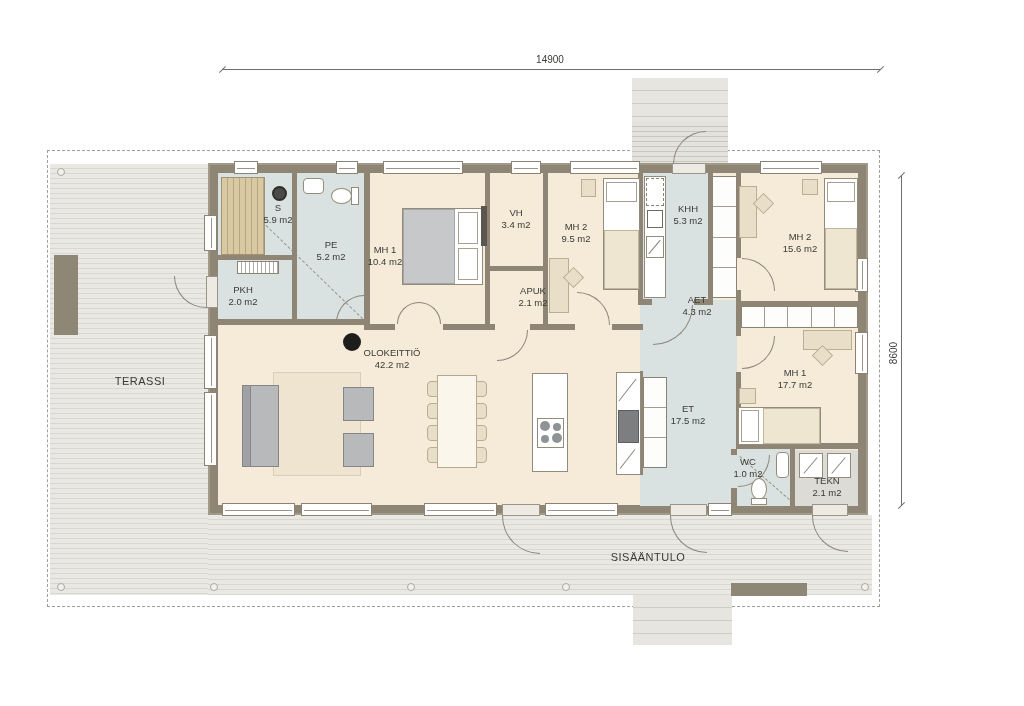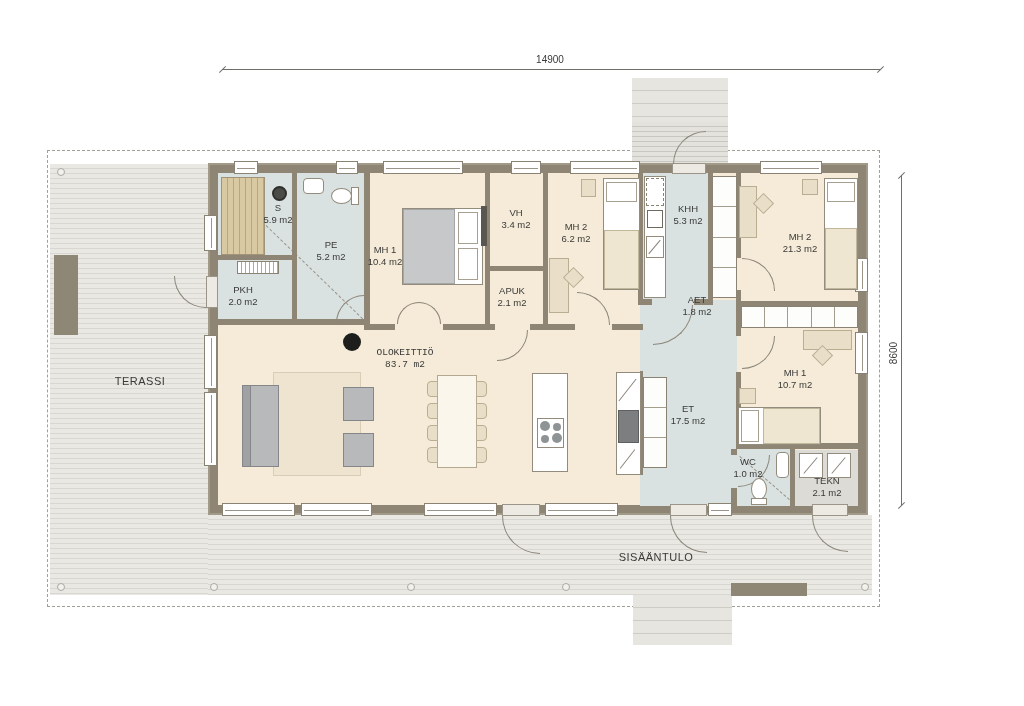--- a/index.html
+++ b/index.html
@@ -277,63 +277,63 @@
     <span>2.0 m2</span>
   </div>
   <div class="room-label" style="left:385px;top:255px;">
     <span>MH 1</span><br>
     <span>10.4 m2</span>
   </div>
   <div class="room-label" style="left:516px;top:218px;">
     <span>VH</span><br>
     <span>3.4 m2</span>
   </div>
-  <div class="room-label" style="left:512px;top:296px;">
+  <div class="room-label" style="left:533px;top:296px;">
     <span>APUK</span><br>
     <span>2.1 m2</span>
   </div>
   <div class="room-label" style="left:576px;top:232px;">
     <span>MH 2</span><br>
-    <span>6.2 m2</span>
+    <span>9.5 m2</span>
   </div>
   <div class="room-label" style="left:688px;top:214px;">
     <span>KHH</span><br>
     <span>5.3 m2</span>
   </div>
   <div class="room-label" style="left:697px;top:305px;">
     <span>AET</span><br>
-    <span>1.8 m2</span>
+    <span>4.3 m2</span>
   </div>
   <div class="room-label" style="left:800px;top:242px;">
     <span>MH 2</span><br>
-    <span>21.3 m2</span>
-  </div>
-  <div class="room-label" style="left:405px;top:358px;font-family:Liberation Mono, monospace;">
+    <span>15.6 m2</span>
+  </div>
+  <div class="room-label" style="left:392px;top:358px;">
     <span>OLOKEITTIÖ</span><br>
-    <span>83.7 m2</span>
+    <span>42.2 m2</span>
   </div>
   <div class="room-label" style="left:688px;top:414px;">
     <span>ET</span><br>
     <span>17.5 m2</span>
   </div>
   <div class="room-label" style="left:795px;top:378px;">
     <span>MH 1</span><br>
-    <span>10.7 m2</span>
+    <span>17.7 m2</span>
   </div>
   <div class="room-label" style="left:748px;top:467px;">
     <span>WC</span><br>
     <span>1.0 m2</span>
   </div>
   <div class="room-label" style="left:827px;top:486px;">
     <span>TEKN</span><br>
     <span>2.1 m2</span>
   </div>
 
   <div class="zone-label" style="left:140px;top:381px;">TERASSI</div>
-  <div class="zone-label" style="left:648px;top:557px;margin-left:8px;">SISÄÄNTULO</div>
+  <div class="zone-label" style="left:648px;top:557px;">SISÄÄNTULO</div>
 
   <div class="dim-line" style="left:222px;top:69px;width:658px;height:1px;"></div>
   <div class="tick" style="left:218px;top:69px;"></div>
   <div class="tick" style="left:876px;top:69px;"></div>
   <div class="dim-label" style="left:550px;top:54px;transform:translateX(-50%);">14900</div>
 
   <div class="dim-line" style="left:901px;top:175px;width:1px;height:330px;"></div>
   <div class="tick" style="left:897px;top:175px;"></div>
   <div class="tick" style="left:897px;top:505px;"></div>
   <div class="dim-label" style="left:893px;top:353px;transform:translate(-50%,-50%) rotate(-90deg);">8600</div>

